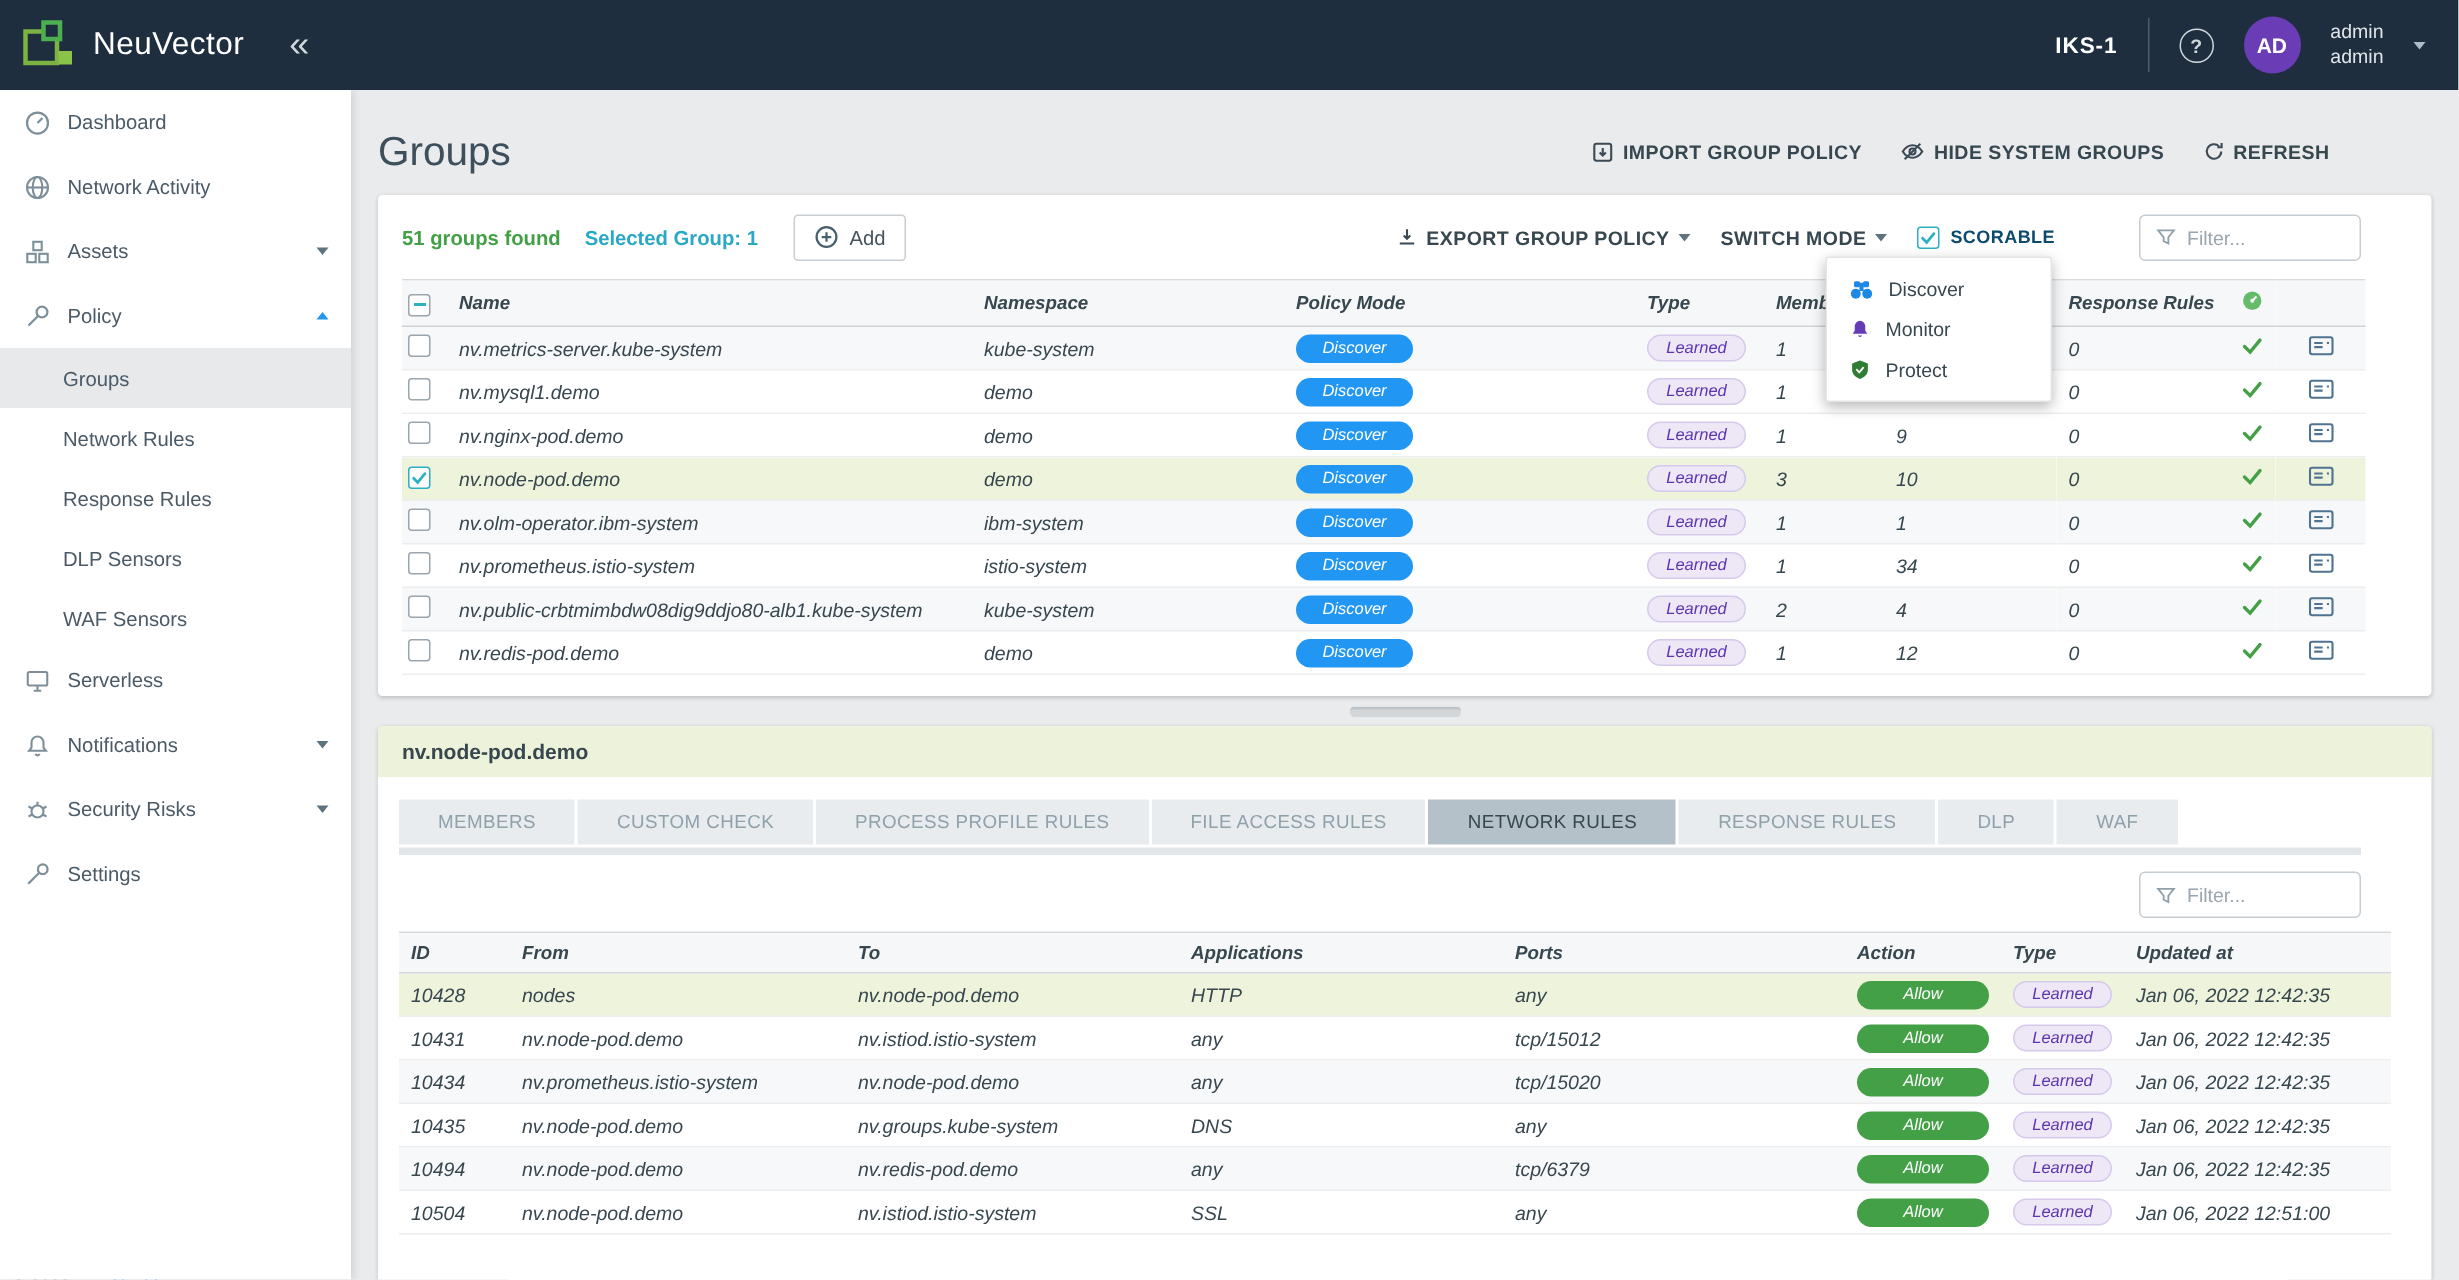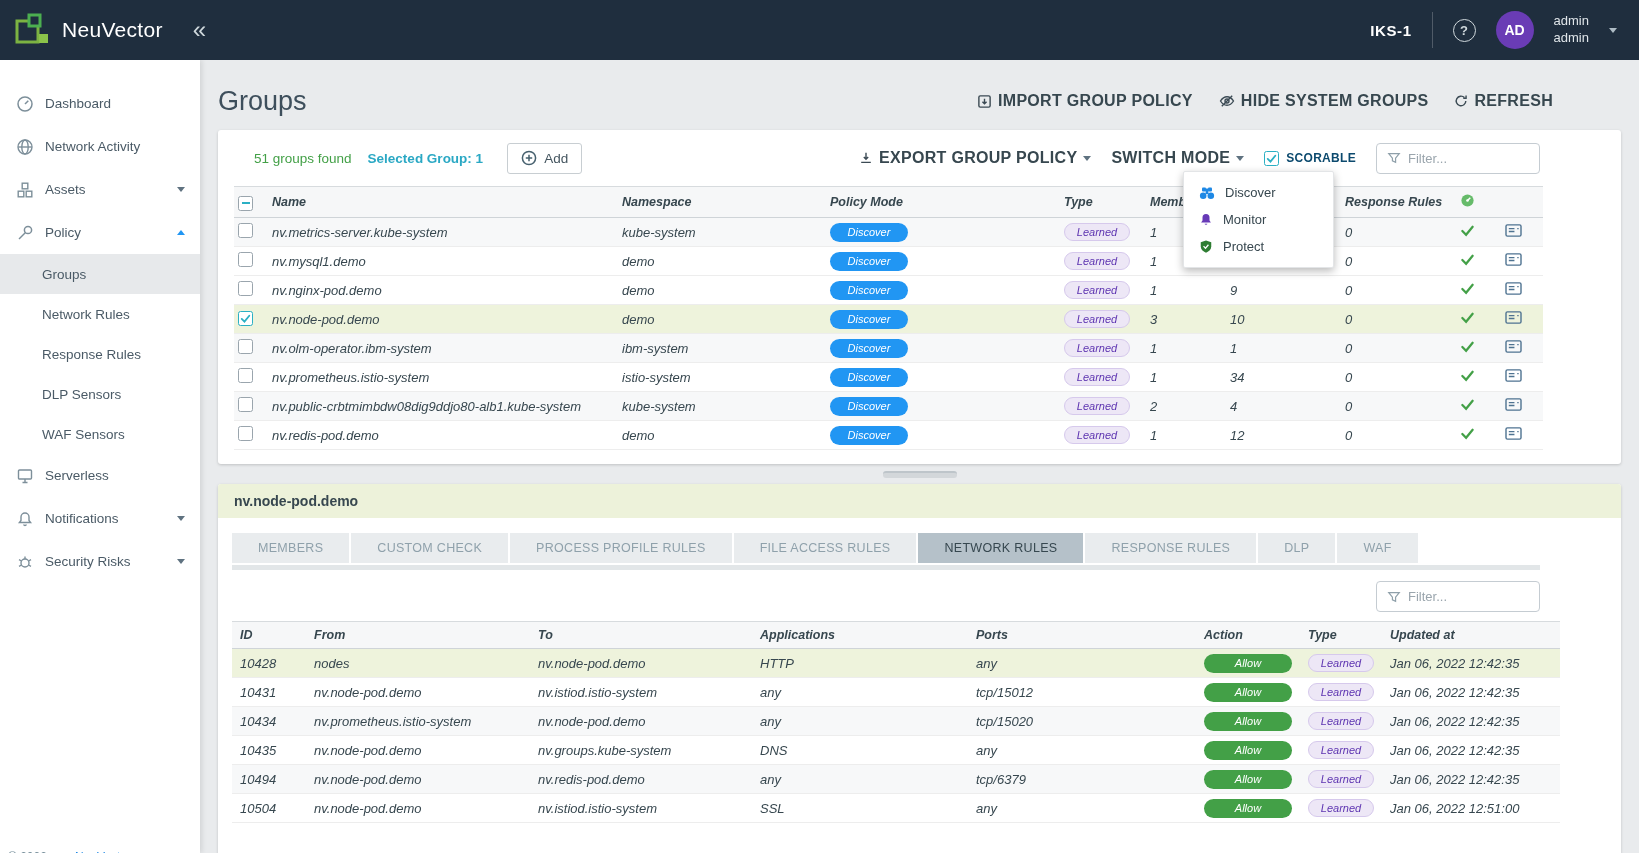--- a/index.html
+++ b/index.html
@@ -16,45 +16,45 @@
   .tb-divider { width:1px; height:36px; background:rgba(255,255,255,.22); }
   .help { width:23px; height:23px; border:1.7px solid #cfd8dc; border-radius:50%; display:flex; align-items:center; justify-content:center; font-size:13px; font-weight:700; color:#cfd8dc; cursor:pointer; }
   .avatar { width:38px; height:38px; border-radius:50%; background:#6a3cb5; display:flex; align-items:center; justify-content:center; font-weight:700; font-size:14px; color:#fff; cursor:pointer; }
   .user-block { line-height:1.3; font-size:13px; color:#dfe5e9; }
   .tri-down { width:0; height:0; border-left:4.5px solid transparent; border-right:4.5px solid transparent; border-top:5px solid #aebcc5; display:inline-block; }
   .tri-down.dark { border-top-color:#5f7280; }
   .tri-up-blue { width:0; height:0; border-left:4.5px solid transparent; border-right:4.5px solid transparent; border-bottom:5px solid #2196f3; display:inline-block; }
 
   
   .layout { display:flex; height:793px; }
-  .sidebar { width:200px; background:#fff; box-shadow:2px 0 5px rgba(0,0,0,.10); padding-top:22px; position:relative; z-index:10; flex:none; }
+  .sidebar { width:234px; background:#fff; box-shadow:2px 0 5px rgba(0,0,0,.10); position:relative; z-index:10; flex:none; }
   .side-item { height:43px; display:flex; align-items:center; gap:11px; padding:0 15px 0 16px; font-size:13.5px; color:#4a5a66; cursor:pointer; }
   .side-item .s-icon { width:18px; height:18px; display:flex; flex:none; }
   .side-caret { margin-left:auto; }
   .side-child { height:40px; display:flex; align-items:center; padding-left:42px; font-size:13.5px; color:#4a5a66; cursor:pointer; }
   .side-child.active { background:#e7e9eb; }
   .side-footer { position:absolute; left:8px; bottom:-11px; font-size:12px; color:#78909c; white-space:nowrap; display:flex; gap:28px; }
   .side-footer .lnk { color:#1e88e5; text-decoration:underline; cursor:pointer; }
 
   .main { flex:1; padding:0 18px; overflow:hidden; position:relative; }
   .page-head { margin-top:16px; height:50px; display:flex; align-items:center; }
   .page-title { font-size:27px; font-weight:400; color:#3e4f5c; }
   .page-actions { margin-left:auto; margin-right:68px; display:flex; align-items:center; gap:26px; }
-  .txt-btn { display:flex; align-items:center; gap:6px; font-size:16px; font-weight:700; letter-spacing:.3px; color:#37474f; cursor:pointer; white-space:nowrap; }
+  .txt-btn { display:flex; align-items:center; gap:6px; font-size:13px; font-weight:700; letter-spacing:.3px; color:#37474f; cursor:pointer; white-space:nowrap; }
 
   
   .card { background:#fff; border-radius:3px; box-shadow:0 1px 3px rgba(0,0,0,.18); position:relative; }
   .groups-card { margin-top:4px; padding:12px 0 14px 16px; }
   .toolbar { display:flex; align-items:center; width:1306px; height:32px; }
-  .found { color:#43a047; font-weight:400; font-size:13.5px;margin-left:20px; }
+  .found { color:#43a047; font-weight:700; font-size:13.5px; }
   .selgrp { color:#2aa8c4; font-weight:700; font-size:13.5px; margin-left:16px; }
   .add-btn { margin-left:24px; display:flex; align-items:center; gap:7px; border:1px solid #c8ced2; border-radius:3px; height:31px; padding:0 13px; font-size:13.5px; color:#44555f; background:#fff; cursor:pointer; }
   .toolbar-right { margin-left:auto; display:flex; gap:20px; }
   .chk-row { display:flex; align-items:center; gap:7px; cursor:pointer; font-size:12px; font-weight:700; letter-spacing:.3px; color:#0c4a6e; }
-  .filter-box { display:flex; align-items:center; gap:7px; border:1px solid #c5ccd2; border-radius:4px; height:31px; width:164px; padding:0 10px; background:#fff; }
+  .filter-box { display:flex; align-items:center; gap:7px; border:1px solid #c5ccd2; border-radius:4px; height:31px; width:148px; padding:0 10px; background:#fff;margin-left:36px; }
   .filter-box input { border:none; outline:none; width:100%; font-size:13px; color:#546e7a; font-family:inherit; }
   .filter-box input::placeholder { color:#9aa5ad; }
 
   
   .cb { width:15px; height:15px; border:1.6px solid #9aa5ad; border-radius:2.5px; display:inline-flex; align-items:center; justify-content:center; background:#fff; cursor:pointer; flex:none; }
   .cb.teal { border-color:#2bb0c4; }
   .cb.indet::after { content:""; width:8px; height:2px; background:#2bb0c4; display:block; }
 
   
   table.grid { border-collapse:collapse; table-layout:fixed; font-size:13px;font-style:italic; }
@@ -198,20 +198,29 @@
     </div>
     <div class="side-item">
       <span class="s-icon icon">
         <svg viewBox="0 0 18 18" fill="none" stroke="#7d8f9a" stroke-width="1.4">
             <circle cx="9" cy="10" r="4"></circle>
             <path d="M9 6V3.5M5.5 8L3 6.7M12.5 8L15 6.7M5.5 12L3 13.3M12.5 12L15 13.3"></path>
           </svg>
       </span>
       <span>Security Risks</span>
       <span class="side-caret tri-down dark"></span>
+    </div>
+    <div class="side-item">
+      <span class="s-icon icon">
+        <svg viewBox="0 0 18 18" fill="none" stroke="#7d8f9a" stroke-width="1.5">
+            <circle cx="12.5" cy="5.5" r="3.2"></circle>
+            <path d="M2.8 15.2L10 8"></path>
+          </svg>
+      </span>
+      <span>Settings</span>
     </div>
 
     <div class="side-footer">
       <span>© 2022</span>
       <span class="lnk">NeuVector</span>
     </div>
   </aside>
 
   <main class="main">
     <div class="page-head">

